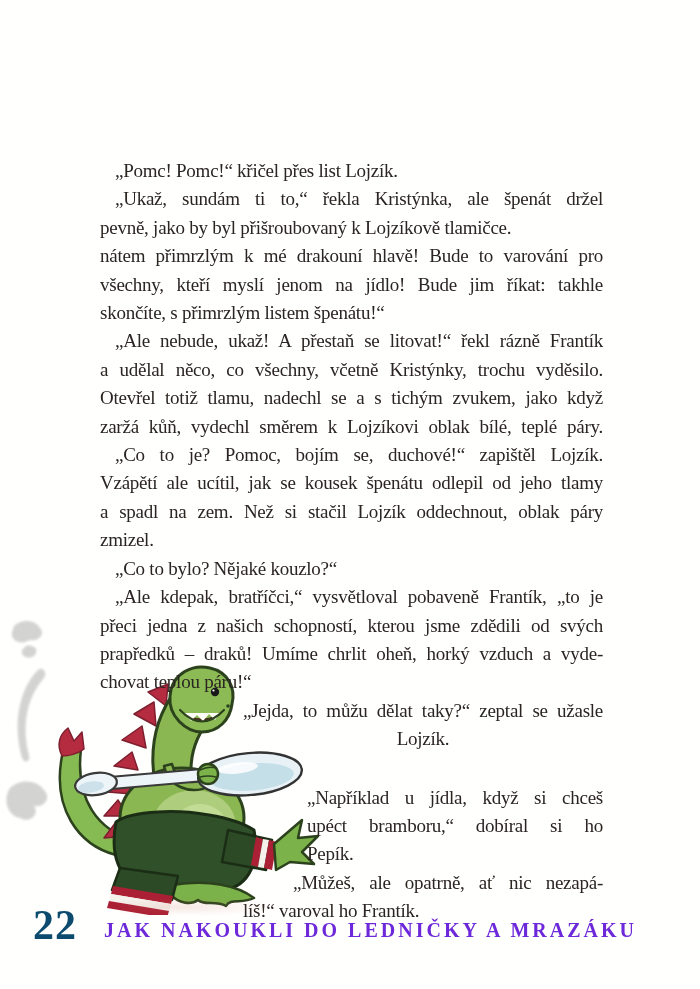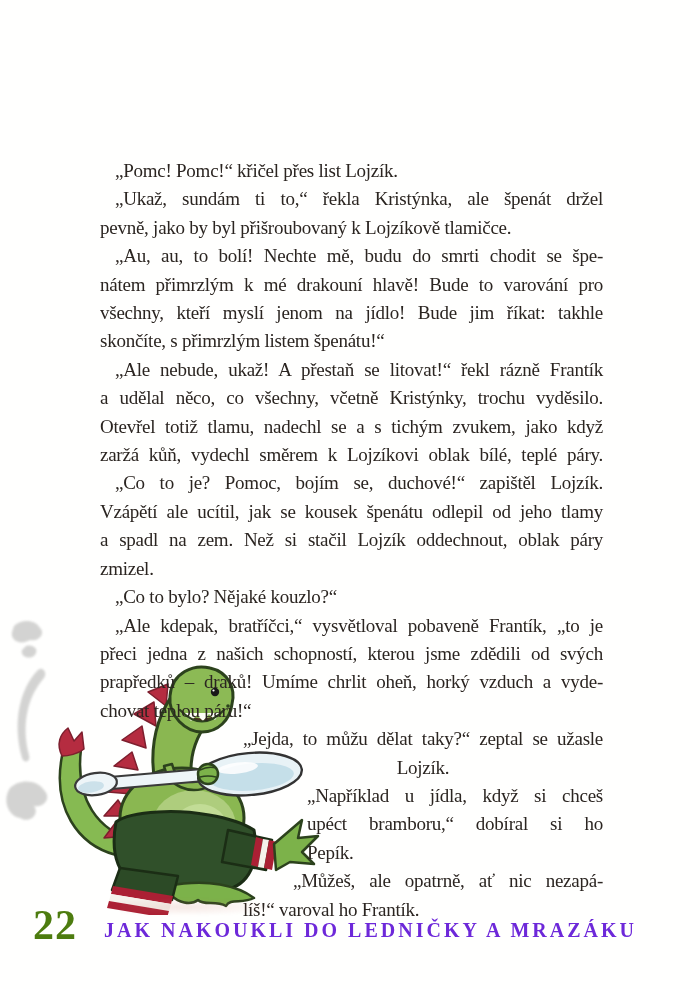--- a/index.html
+++ b/index.html
@@ -13,21 +13,21 @@
 
   
   .text-block { position:absolute; left:100px; top:109px; width:503px;
     font-size:19px; letter-spacing:-0.25px; }
   .line { height:28.42px; line-height:28.42px; box-sizing:border-box; overflow:visible; }
   .line.just { text-align:justify; text-align-last:justify; }
   .line.left { text-align:left; }
 
   
   .footer-num { position:absolute; left:33px; top:901px;
-    font-size:42px; font-weight:bold; color:#4d7c0f; letter-spacing:1px; }
+    font-size:42px; font-weight:bold; color:#0c4a6e; letter-spacing:1px; }
   .footer-title { position:absolute; left:104px; top:919px; width:512px;
     font-size:20px; font-weight:bold; color:#6d28d9; letter-spacing:3px;
     white-space:nowrap; }
 
   
   .dragon-wrap { position:absolute; left:18px; top:640px; width:310px; height:275px; }
   .showthrough-wrap { position:absolute; left:0px; top:612px; width:60px; height:250px; }
   .pink-smudge { position:absolute; left:120px; top:898px; width:160px; height:18px;
     background:radial-gradient(ellipse at 40% 50%, rgba(205,125,110,0.18), rgba(205,125,110,0) 70%);
     filter:blur(1px); }
@@ -114,40 +114,39 @@
       <ellipse cx="220" cy="128" rx="20" ry="5.5" transform="rotate(-7 220 128)" fill="#ffffff" opacity="0.85"></ellipse>
       <circle cx="190" cy="134" r="10" fill="#7cb24a" stroke="#2c421d" stroke-width="2.5"></circle>
       <path d="M182,130 q8,-4 16,-2 M182,137 q8,-2 16,0" fill="none" stroke="#2c421d" stroke-width="1.5" stroke-linecap="round"></path>
     </g>
   </svg>
 
   <div class="text-block">
       <div class="line left" style="padding-left: 15px; margin-top: 48px;">„Pomc! Pomc!“ křičel přes list Lojzík.</div>
       <div class="line just" style="padding-left: 15px;">„Ukaž, sundám ti to,“ řekla Kristýnka, ale špenát držel</div>
       <div class="line left" style="padding-left: 0px;">pevně, jako by byl přišroubovaný k Lojzíkově tlamičce.</div>
-      <div class="line just" style="padding-left: 15px;">„Au, au, to bolí! Nechte mě, budu do smrti chodit se špe-</div>
       <div class="line just" style="padding-left: 0px;">nátem přimrzlým k mé drakouní hlavě! Bude to varování pro</div>
       <div class="line just" style="padding-left: 0px;">všechny, kteří myslí jenom na jídlo! Bude jim říkat: takhle</div>
       <div class="line left" style="padding-left: 0px;">skončíte, s přimrzlým listem špenátu!“</div>
       <div class="line just" style="padding-left: 15px;">„Ale nebude, ukaž! A přestaň se litovat!“ řekl rázně Frantík</div>
       <div class="line just" style="padding-left: 0px;">a udělal něco, co všechny, včetně Kristýnky, trochu vyděsilo.</div>
       <div class="line just" style="padding-left: 0px;">Otevřel totiž tlamu, nadechl se a s tichým zvukem, jako když</div>
       <div class="line just" style="padding-left: 0px;">zaržá kůň, vydechl směrem k Lojzíkovi oblak bílé, teplé páry.</div>
       <div class="line just" style="padding-left: 15px;">„Co to je? Pomoc, bojím se, duchové!“ zapištěl Lojzík.</div>
       <div class="line just" style="padding-left: 0px;">Vzápětí ale ucítil, jak se kousek špenátu odlepil od jeho tlamy</div>
       <div class="line just" style="padding-left: 0px;">a spadl na zem. Než si stačil Lojzík oddechnout, oblak páry</div>
       <div class="line left" style="padding-left: 0px;">zmizel.</div>
       <div class="line left" style="padding-left: 15px;">„Co to bylo? Nějaké kouzlo?“</div>
       <div class="line just" style="padding-left: 15px;">„Ale kdepak, bratříčci,“ vysvětloval pobaveně Frantík, „to je</div>
       <div class="line just" style="padding-left: 0px;">přeci jedna z našich schopností, kterou jsme zdědili od svých</div>
       <div class="line just" style="padding-left: 0px;">prapředků – draků! Umíme chrlit oheň, horký vzduch a vyde-</div>
       <div class="line left" style="padding-left: 0px;">chovat teplou páru!“</div>
       <div class="line just" style="padding-left: 143px;">„Jejda, to můžu dělat taky?“ zeptal se užasle</div>
       <div class="line left" style="padding-left: 143px; text-align: center;">Lojzík.</div>
-      <div class="line just" style="padding-left: 207px;">„Například u jídla, když si chceš</div>
+      <div class="line just" style="padding-left: 207px; margin-top: 30px;">„Například u jídla, když si chceš</div>
       <div class="line just" style="padding-left: 207px;">upéct bramboru,“ dobíral si ho</div>
       <div class="line left" style="padding-left: 207px;">Pepík.</div>
       <div class="line just" style="padding-left: 193px;">„Můžeš, ale opatrně, ať nic nezapá-</div>
       <div class="line left" style="padding-left: 143px;">líš!“ varoval ho Frantík.</div>
     </div>
 
   <div class="pink-smudge"></div>
 
   <div class="footer-num">22</div>
   <div class="footer-title">JAK NAKOUKLI DO LEDNIČKY A MRAZÁKU</div>

